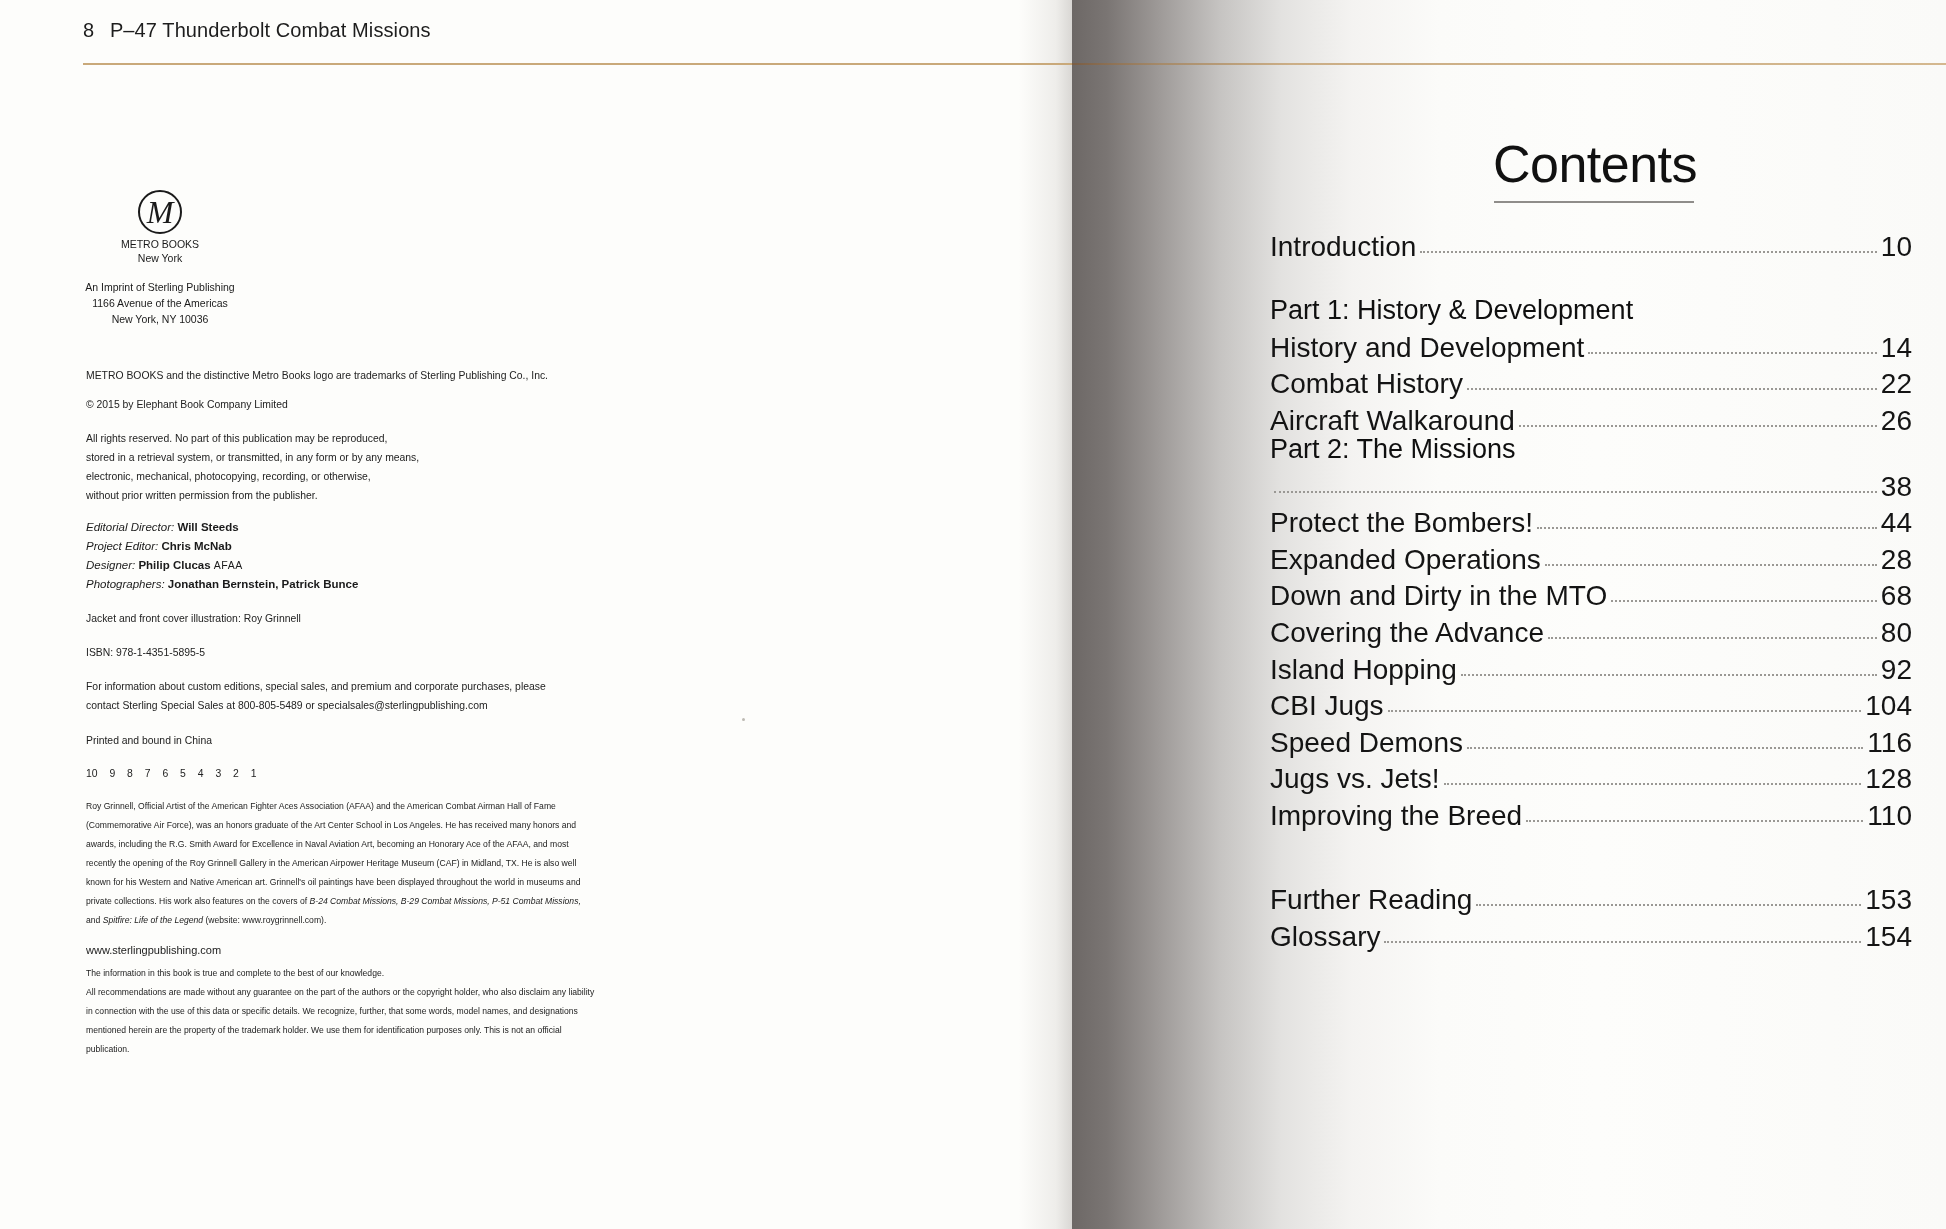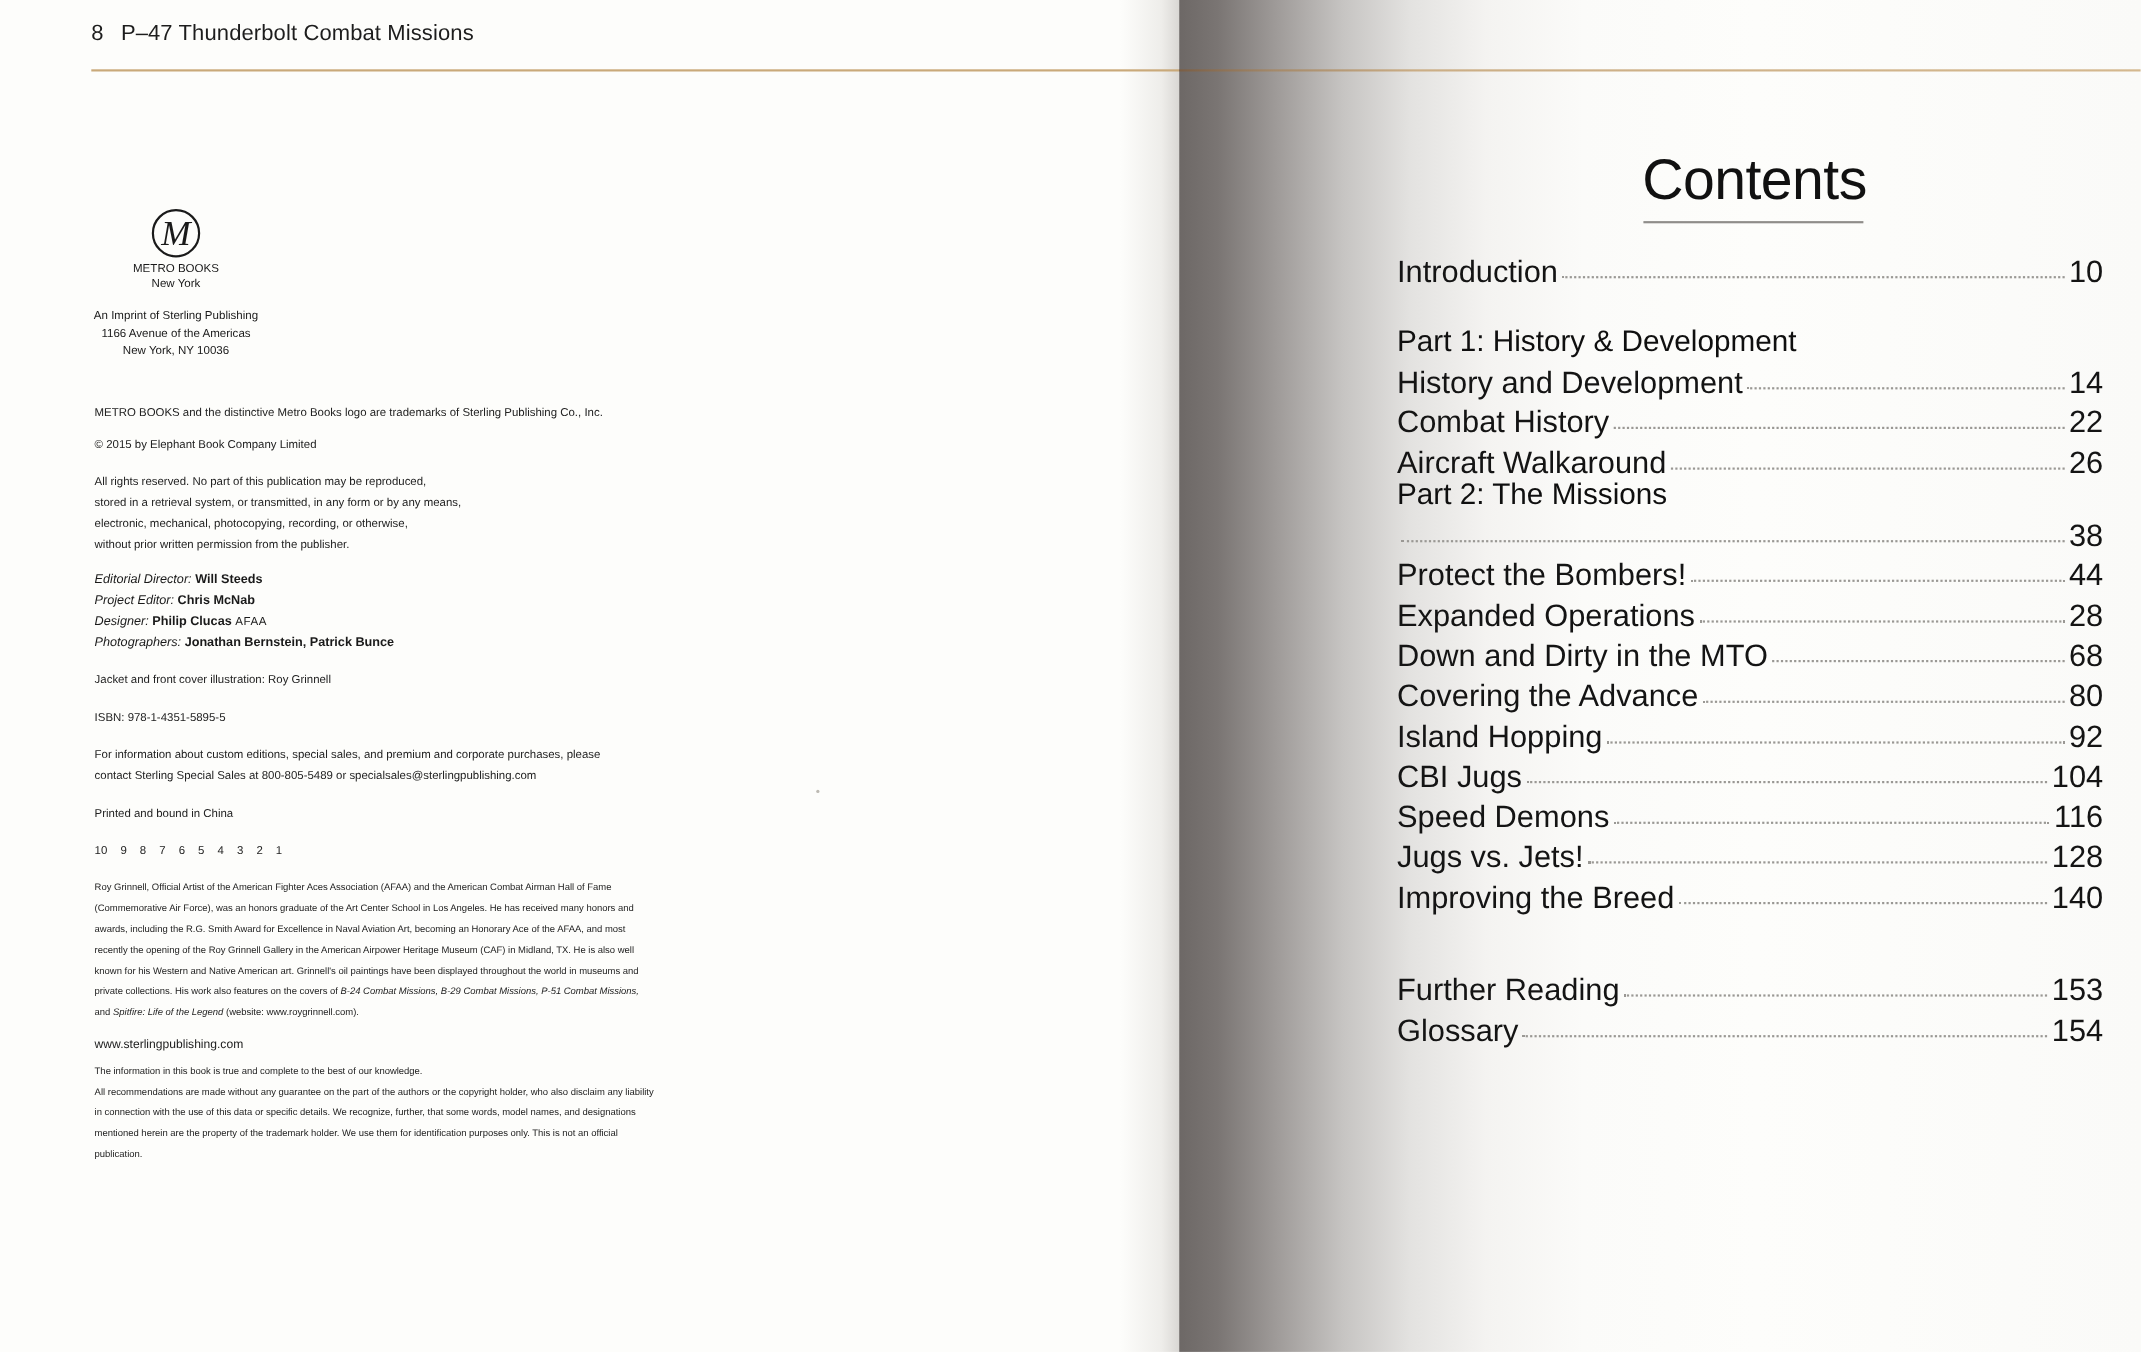--- a/index.html
+++ b/index.html
@@ -213,21 +213,21 @@
         <span class="page">116</span>
       </div>
     <div class="toc-row">
         <span class="label">Jugs vs. Jets!</span>
         <span class="leader"></span>
         <span class="page">128</span>
       </div>
     <div class="toc-row">
         <span class="label">Improving the Breed</span>
         <span class="leader"></span>
-        <span class="page">140</span>
+        <span class="page">110</span>
       </div>
   </div>
 
   <div class="toc" style="top:884px">
     <div class="toc-row">
         <span class="label">Further Reading</span>
         <span class="leader"></span>
         <span class="page">153</span>
       </div>
     <div class="toc-row">

